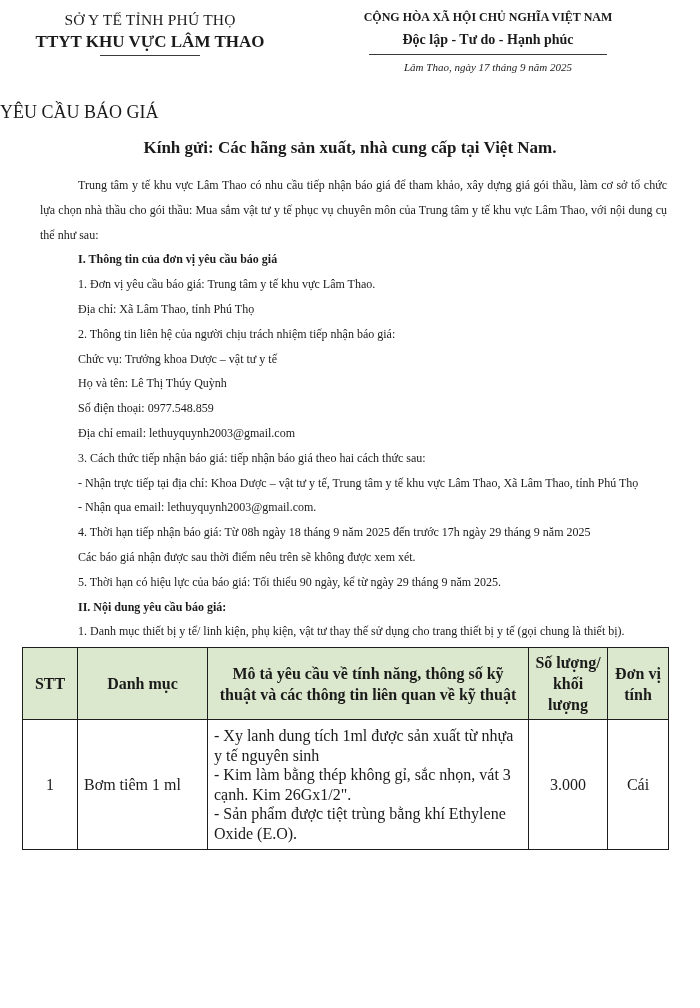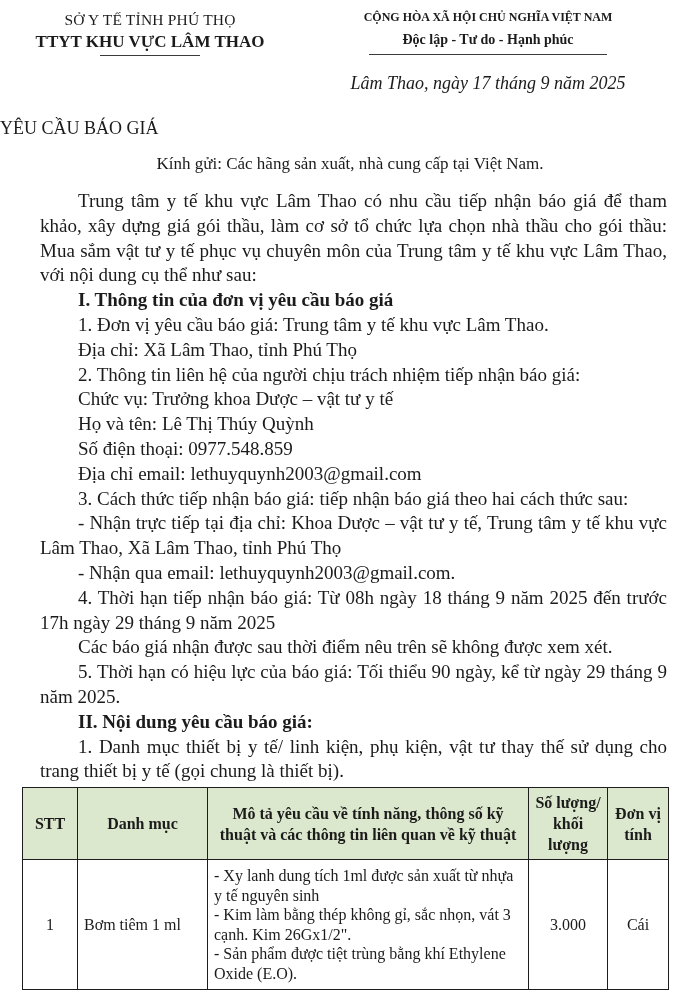--- a/index.html
+++ b/index.html
@@ -18,28 +18,28 @@
   .letterhead { display: flex; padding-top: 7px; }
   .lh-left  { width: 300px; text-align: center; padding-top: 2px; }
   .lh-right { flex: 1; margin-right: 24px; text-align: center; }
   .lh-line1-left  { font-size: 15.5px; line-height: 21px; letter-spacing: .2px; }
   .lh-line2-left  { font-size: 17px; font-weight: bold; line-height: 23px; }
   .lh-line1-right { font-size: 12px; font-weight: bold; line-height: 21px; }
   .lh-line2-right { font-size: 14px; font-weight: bold; line-height: 24px; }
   .rule { border-top: 1.6px solid #3a3a3a; margin: 2px auto 0 auto; height: 0; }
   .rule-left  { width: 100px; }
   .rule-right { width: 238px; }
-  .date-line { font-style: italic; font-size: 18px; margin-top: 16px; line-height: 24px; }
+  .date-line { font-style: italic; font-size: 11px; margin-top: 0; line-height: 24px; }
   
   .doc-title { font-weight: normal; font-size: 18px; margin-top: 23px; }
-  .greeting  { text-align: center; font-weight: normal; font-size: 17px; margin-top: 15px; }
+  .greeting  { text-align: center; font-weight: bold; font-size: 17px; margin-top: 15px; }
   
   .body-text {
     margin: 15px 33px 0 40px;
-    font-size: 19px;
+    font-size: 12px;
     line-height: 24.8px;
     text-align: justify;
   }
   .body-text p { text-indent: 38px; }
   .body-text p.b { font-weight: bold; }
   
   table.items {
     margin: 3px 0 0 22px;
     width: 646px;
     border-collapse: collapse;

